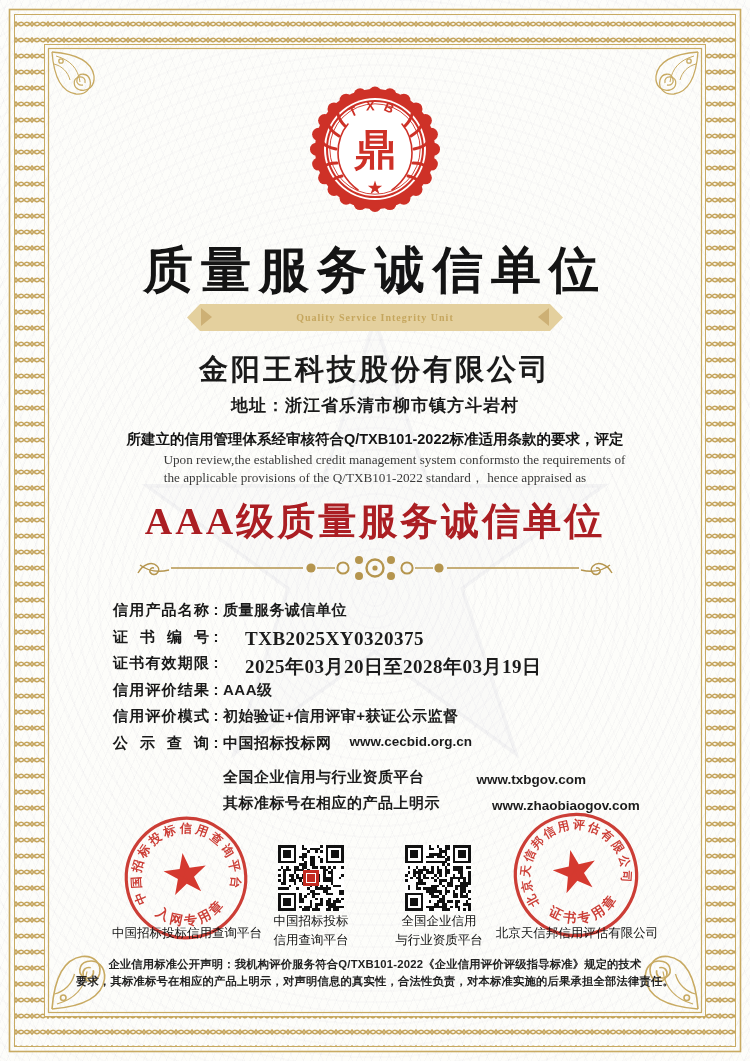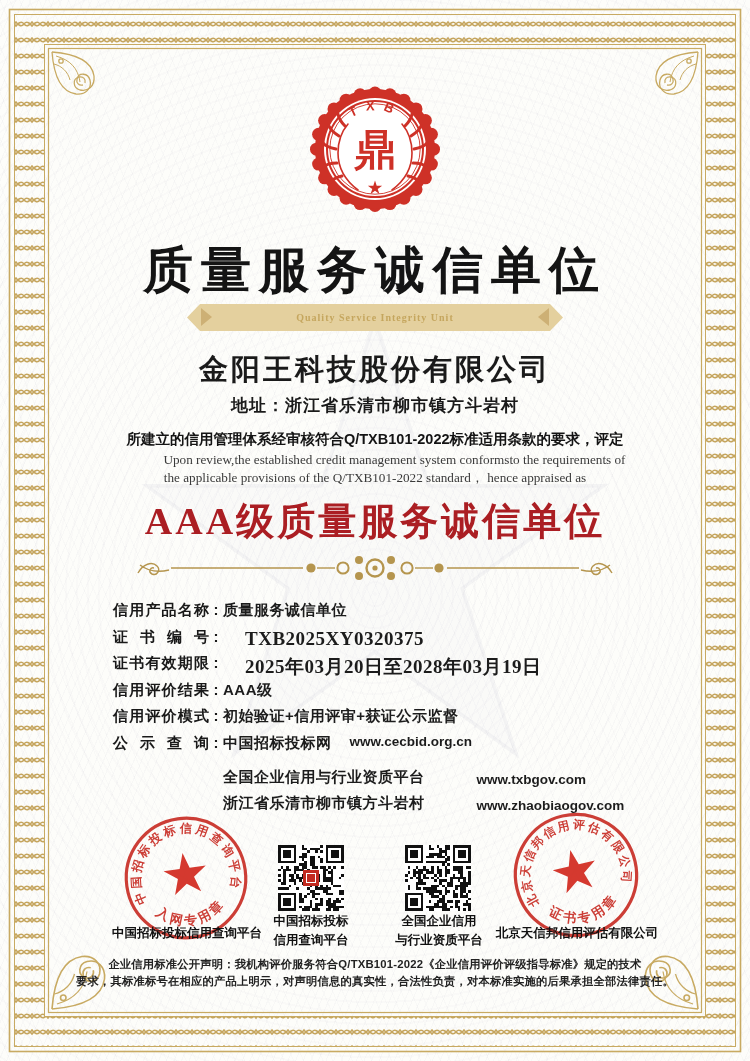--- a/index.html
+++ b/index.html
@@ -48,21 +48,21 @@
   .fvalue.serif{font-family:"Liberation Serif","DejaVu Serif",serif;font-size:19px;
                 font-weight:700;letter-spacing:.5px;margin-left:22px;}
   .furl{font-size:13.5px;font-weight:800;letter-spacing:0;margin-left:18px;}
   .fextra{margin-left:110px;height:26.5px;display:flex;align-items:flex-end;gap:34px;}
   
   .stamp{z-index:4;} 
   .stamp-l{left:116px;top:808px;width:140px;height:140px;}
   .stamp-r{left:505px;top:804px;width:142px;height:142px;}
   .qr{z-index:4;width:66px;height:66px;background:#fff;}
   .qr1{left:278px;top:845px;} .qr2{left:405px;top:845px;}
-  .cap{z-index:5;font-size:12.5px;font-weight:700;color:#111;text-align:center;line-height:19px;}
+  .cap{z-index:5;font-size:12.5px;font-weight:400;color:#111;text-align:center;line-height:19px;}
   .cap-l{left:98px;top:924px;width:178px;}
   .cap-q1{left:266px;top:912px;width:90px;}
   .cap-q2{left:392px;top:912px;width:94px;}
   .cap-r{left:490px;top:924px;width:174px;}
   
   .footer{left:55px;top:956px;width:640px;z-index:4;text-align:center;
           font-size:11.3px;font-weight:700;color:#222;line-height:16.5px;letter-spacing:.2px;}
 </style>
 </head>
 <body>
@@ -217,21 +217,21 @@
       <span class="flabel">公示查询</span>
       <span class="fcolon">:</span>
       <span class="fvalue">中国招标投标网</span>
       <span class="fvalue furl">www.cecbid.org.cn</span>
     </div>
     <div class="fextra">
       <span class="fvalue">全国企业信用与行业资质平台</span>
       <span class="fvalue furl">www.txbgov.com</span>
     </div>
     <div class="fextra">
-      <span class="fvalue">浙江省乐清市柳市镇方斗岩村</span>
+      <span class="fvalue">其标准标号在相应的产品上明示</span>
       <span class="fvalue furl">www.zhaobiaogov.com</span>
     </div>
   </div>
 
   <svg class="abs stamp stamp-l" viewBox="0 0 150 150">
     <g transform="rotate(-8 75 75)" opacity="0.93">
       <circle cx="75" cy="75" r="64" fill="none" stroke="#c93028" stroke-width="3.4"></circle>
       <path id="arcL1" d="M33.4,101 A49,49 0 1 1 116.6,101" fill="none"></path>
       <text font-size="13" font-weight="bold" fill="#c93028" letter-spacing="3.2">
         <textPath href="#arcL1" startOffset="50%" text-anchor="middle">中国招标投标信用查询平台</textPath>

